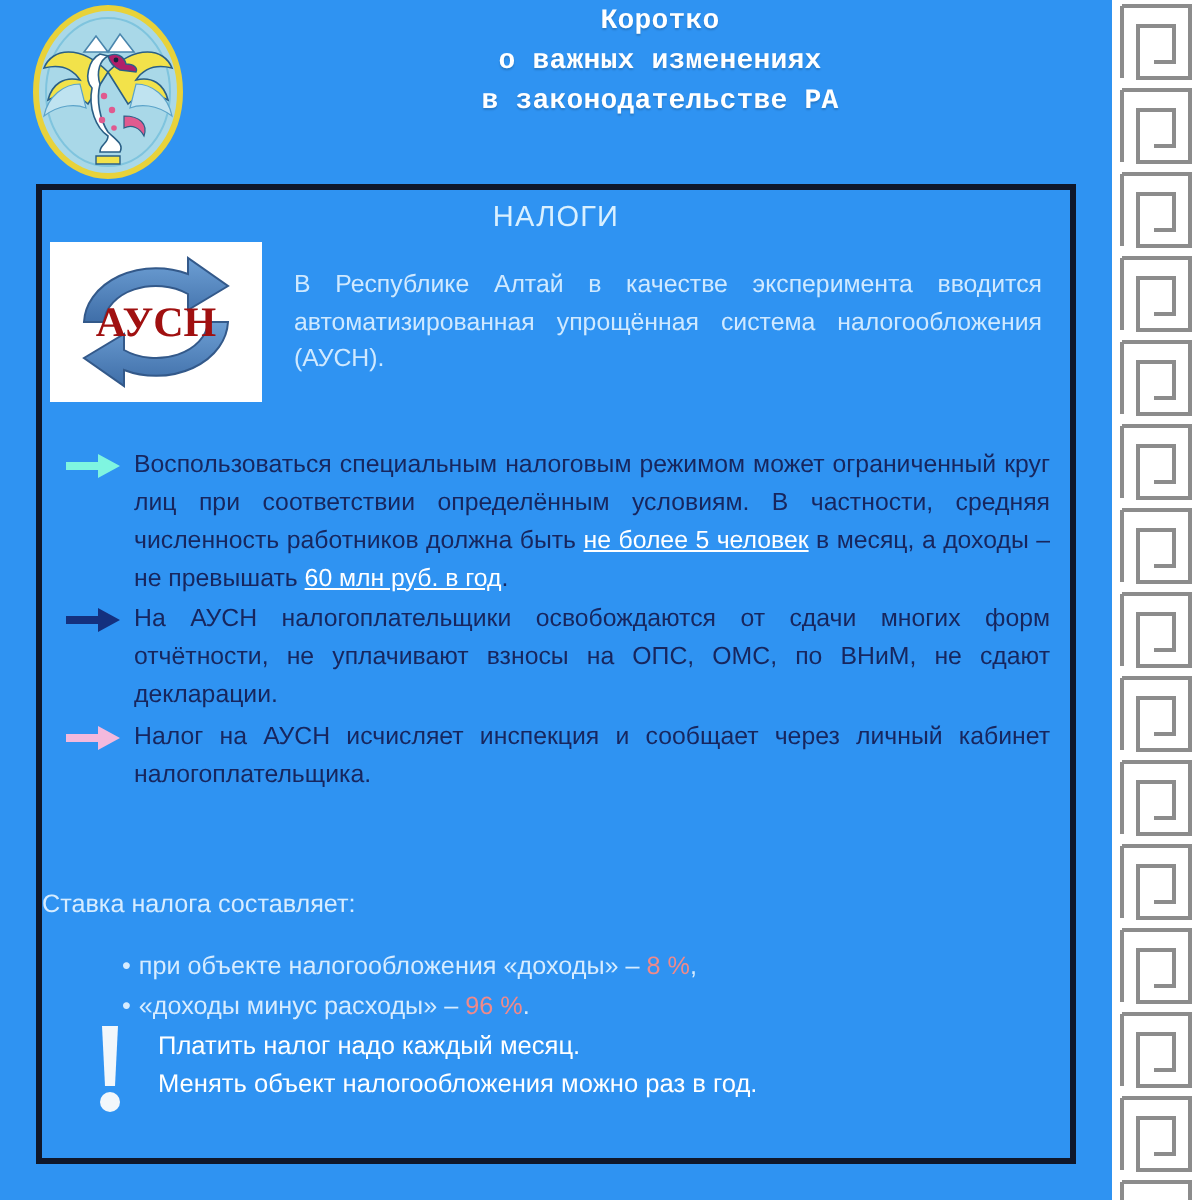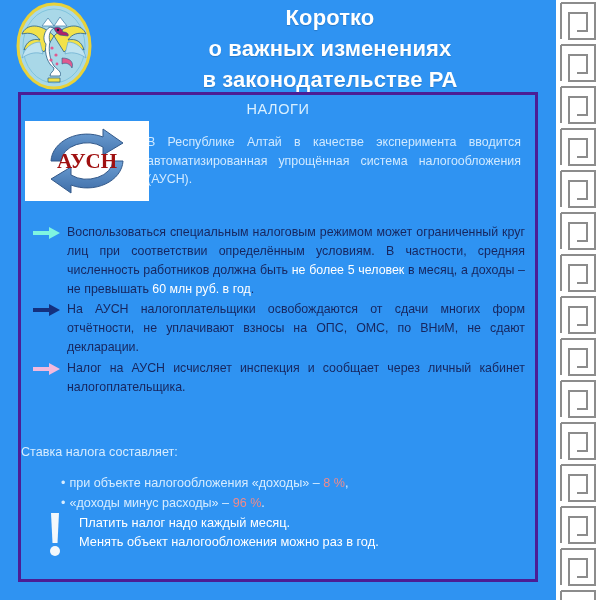--- a/index.html
+++ b/index.html
@@ -60,35 +60,36 @@
   .emblem svg { display: block; }
 
   .title-block {
     position: absolute;
     left: 110px;
     top: 2px;
     width: 440px;
     text-align: center;
     color: #ffffff;
     font-weight: bold;
-    font-size: 22px;
+    font-size: 14px;
     line-height: 1.42;
     letter-spacing: 0.1px;
     text-shadow: 0 1px 1px rgba(0,0,0,0.18);
+    font-family: Liberation Mono, monospace;
   }
   .title-block div { white-space: nowrap; }
 
   
   .panel {
     position: absolute;
     left: 18px;
     top: 92px;
     width: 520px;
     height: 490px;
-    border: 3px solid #4c1d95;
+    border: 3px solid #0f172a;
     box-sizing: border-box;
     background: #2f93f2;
     z-index: 2;
   }
 
   .section-title {
     text-align: center;
     color: #d9f0ff;
     font-size: 14.5px;
     letter-spacing: 0.6px;
@@ -99,21 +100,21 @@
   
   .intro-row {
     position: relative;
     padding: 0 8px 0 8px;
     min-height: 86px;
   }
   .ausn-logo {
     position: absolute;
     left: 4px;
     top: 2px;
-    width: 124px;
+    width: 106px;
     height: 80px;
     background: #ffffff;
     display: flex;
     align-items: center;
     justify-content: center;
   }
   .ausn-logo svg { display: block; }
 
   .intro-text {
     margin-left: 118px;
@@ -140,21 +141,21 @@
     text-align: justify;
   }
   .bullet .arrow {
     position: absolute;
     left: 6px;
     top: 3px;
     width: 28px;
     height: 14px;
   }
   .bullet .arrow svg { display: block; }
-  .hl { color: #ffffff; }
+  .hl { color: #ffffff; text-decoration: underline; }
 
   
   .rates {
     margin-top: 46px;
     color: #d6ecff;
     font-size: 12.6px;
     line-height: 1.55;
   }
   .rates .rates-head { margin-bottom: 1px; }
   .rates ul {

